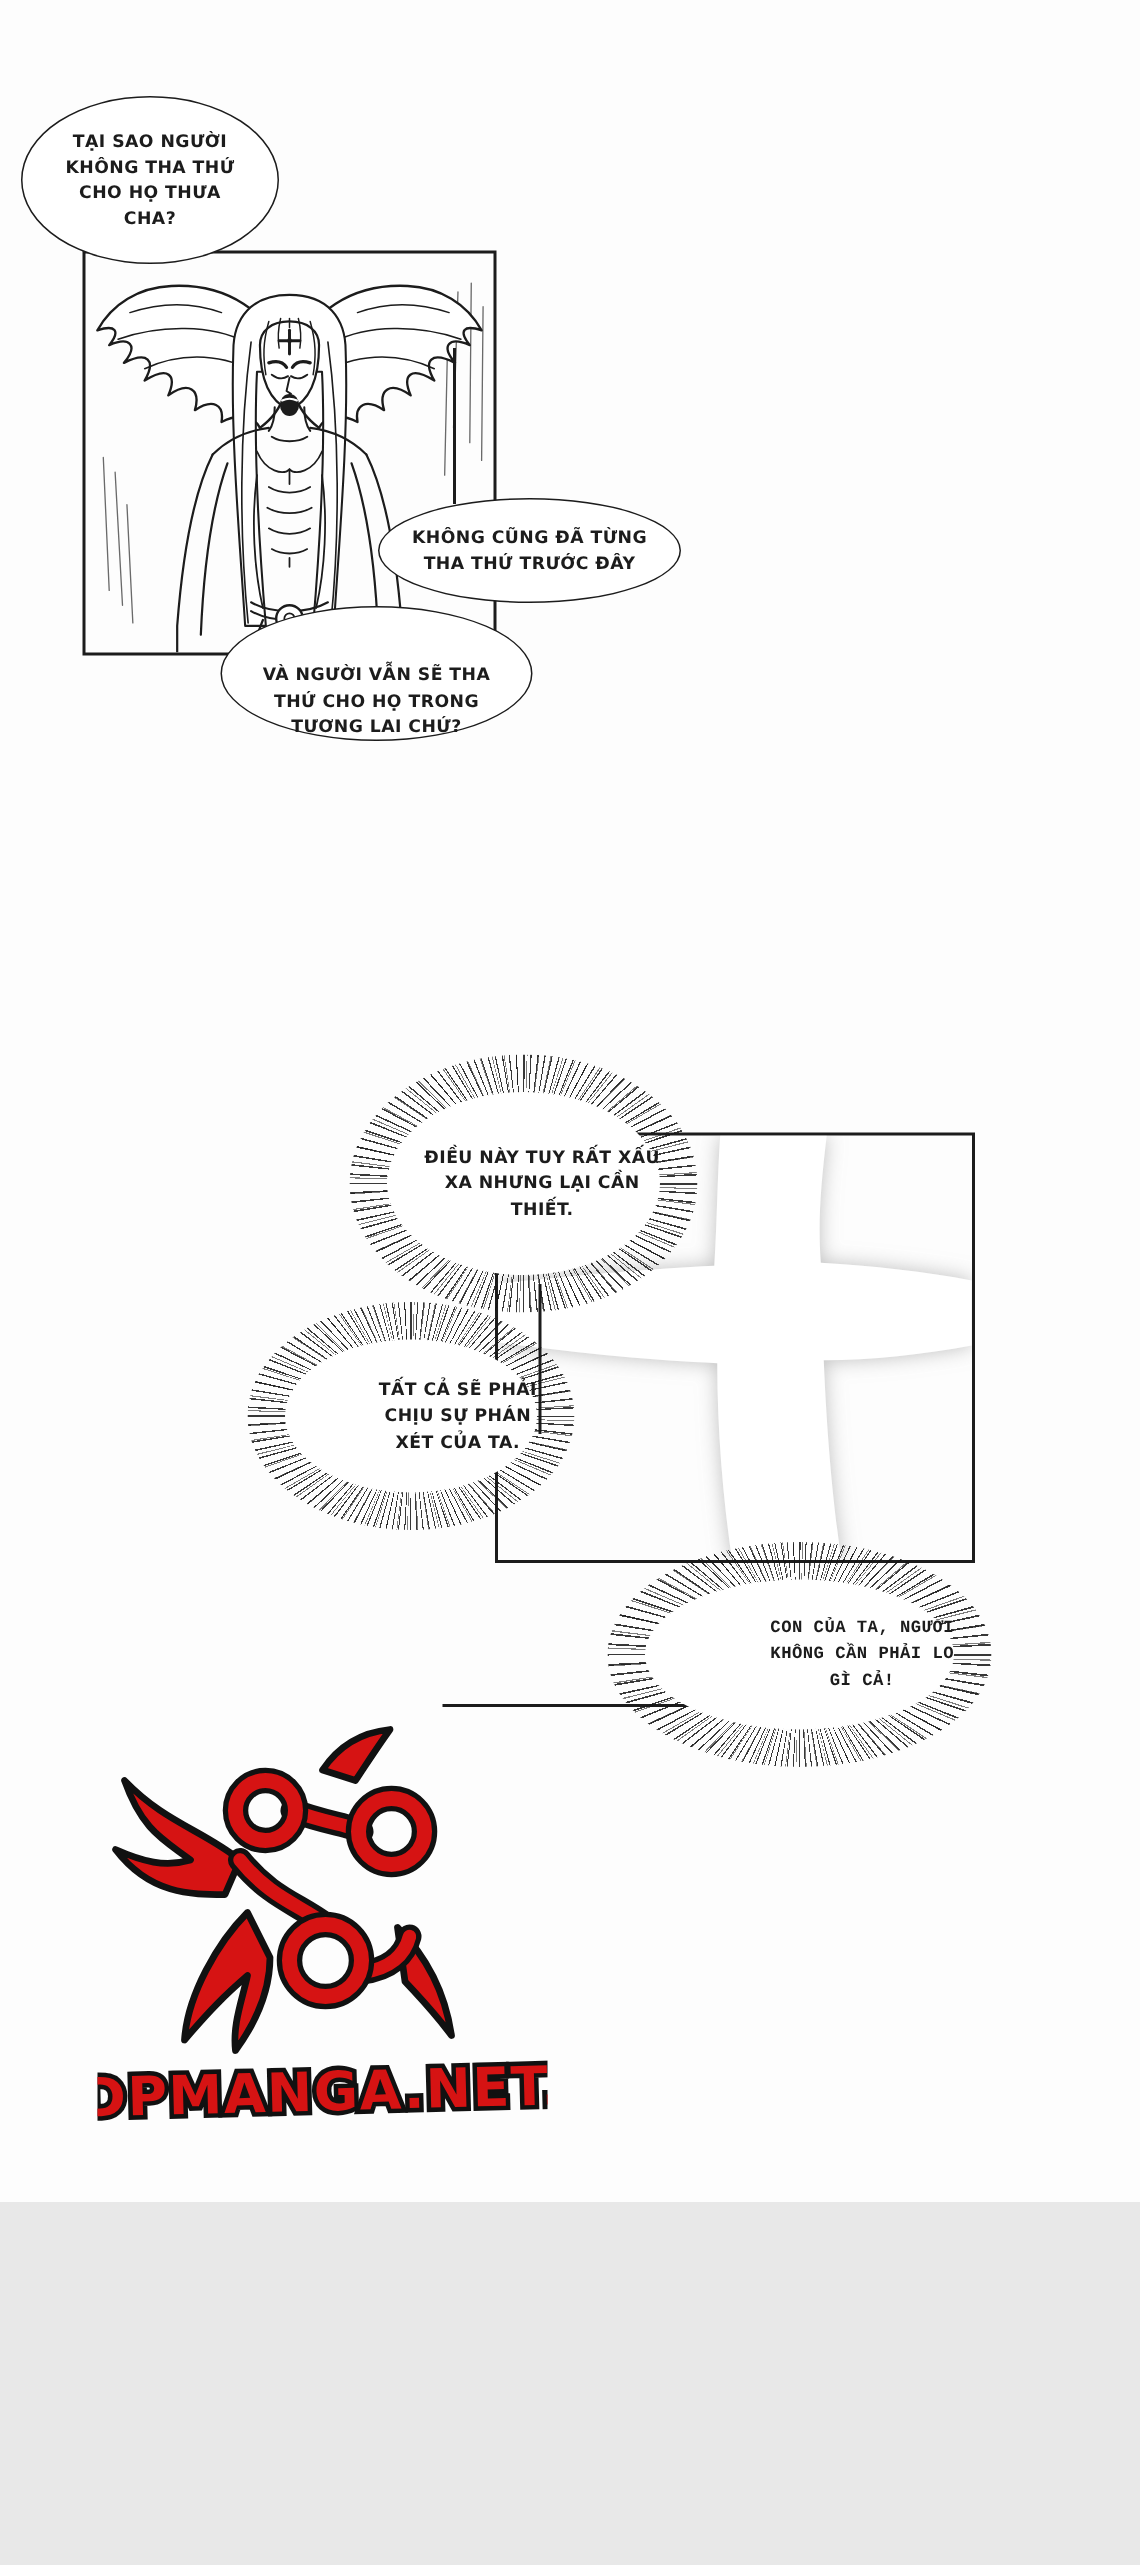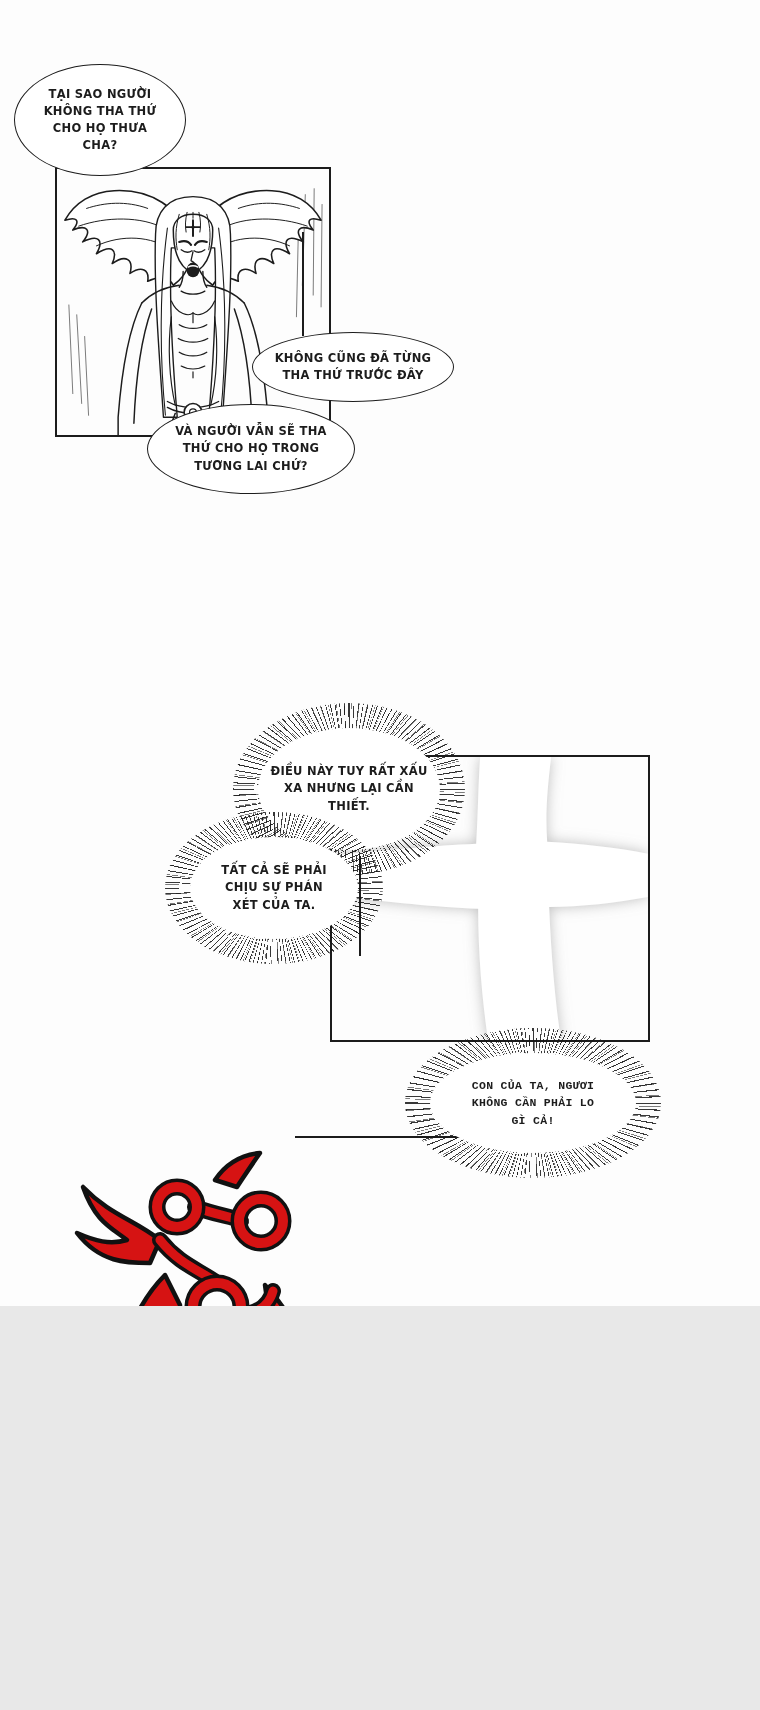--- a/index.html
+++ b/index.html
@@ -1,17 +1,17 @@
 <!DOCTYPE html>
 <html><head>
 <meta charset="utf-8">
 <style>
   html,body{margin:0;padding:0;background:#e8e8e8;}
   .page{
-    position:relative;width:760px;height:1306px;margin:0 auto;
+    position:relative;width:760px;height:1468px;margin:0 auto;
     background:#fdfdfd;overflow:hidden;
     font-family:"DejaVu Sans","Liberation Sans",sans-serif;
   }
   .panel{position:absolute;border:2px solid #1c1c1c;background:#fdfdfd;box-sizing:border-box;overflow:hidden;}
   .panel-angel{left:55px;top:167px;width:276px;height:270px;}
   .panel-cross{left:330px;top:755px;width:320px;height:287px;}
   .panel svg{display:block;width:100%;height:100%;}
 
   .tail-v{position:absolute;width:2px;background:#1c1c1c;}
   .tail-h{position:absolute;height:2px;background:#1c1c1c;}
@@ -22,34 +22,34 @@
   .bubble{
     position:absolute;background:#fff;border:1.7px solid #1c1c1c;border-radius:50%;
     display:flex;align-items:center;justify-content:center;box-sizing:border-box;
   }
   .btext{
     font-size:11.5px;font-weight:bold;line-height:1.5;letter-spacing:.3px;color:#1c1c1c;
     text-align:center;white-space:pre-line;
   }
   #bubble-1{left:14px;top:64px;width:172px;height:112px;}
   #bubble-2{left:252px;top:332px;width:202px;height:70px;}
-  #bubble-3{left:147px;top:404px;width:208px;height:90px;}
+  #bubble-3{left:147px;top:404px;width:208px;height:90px;align-items:flex-end;}
 
   .burst{
     position:absolute;border-radius:50%;
     background:
       repeating-conic-gradient(from 0deg,rgba(20,20,20,.85) 0deg .55deg,rgba(0,0,0,0) .55deg 3.1deg),
       repeating-conic-gradient(from 1.4deg,rgba(20,20,20,.55) 0deg .4deg,rgba(0,0,0,0) .4deg 5.3deg);
   }
   .burst-inner{
     position:absolute;inset:25px;background:#fff;border-radius:50%;
-    display:flex;align-items:center;justify-content:center;
+    display:flex;align-items:center;justify-content:flex-end;
   }
   #bubble-4{left:233px;top:703px;width:232px;height:172px;}
-  #bubble-5{left:165px;top:812px;width:218px;height:152px;}
+  #bubble-5{left:165px;top:868px;width:218px;height:152px;}
   #bubble-6{left:405px;top:1028px;width:256px;height:150px;font-family:Liberation Mono, monospace;}
 
   .watermark{position:absolute;left:65px;top:1145px;width:300px;height:310px;}
   .watermark svg{display:block;width:100%;height:100%;}
 </style>
 </head>
 <body>
 
 <div class="page">
 

